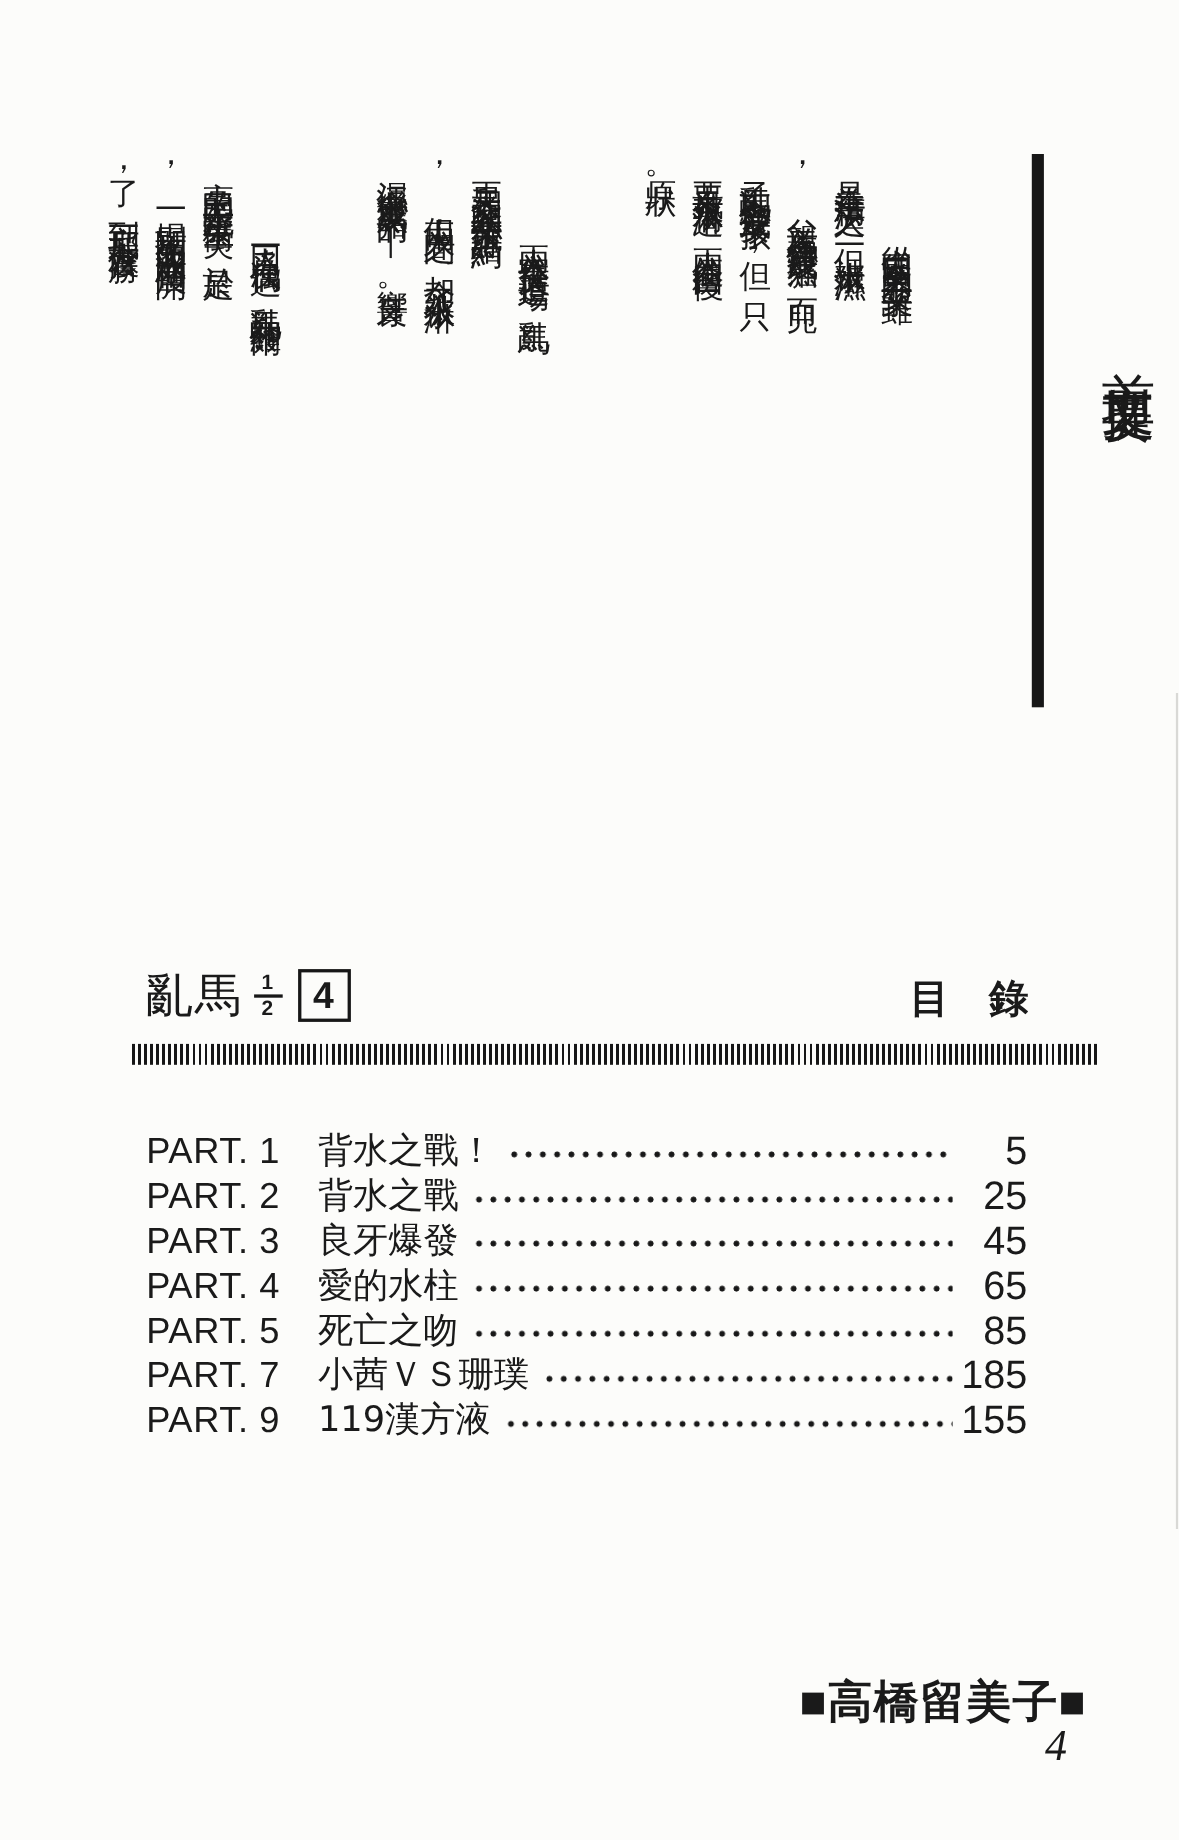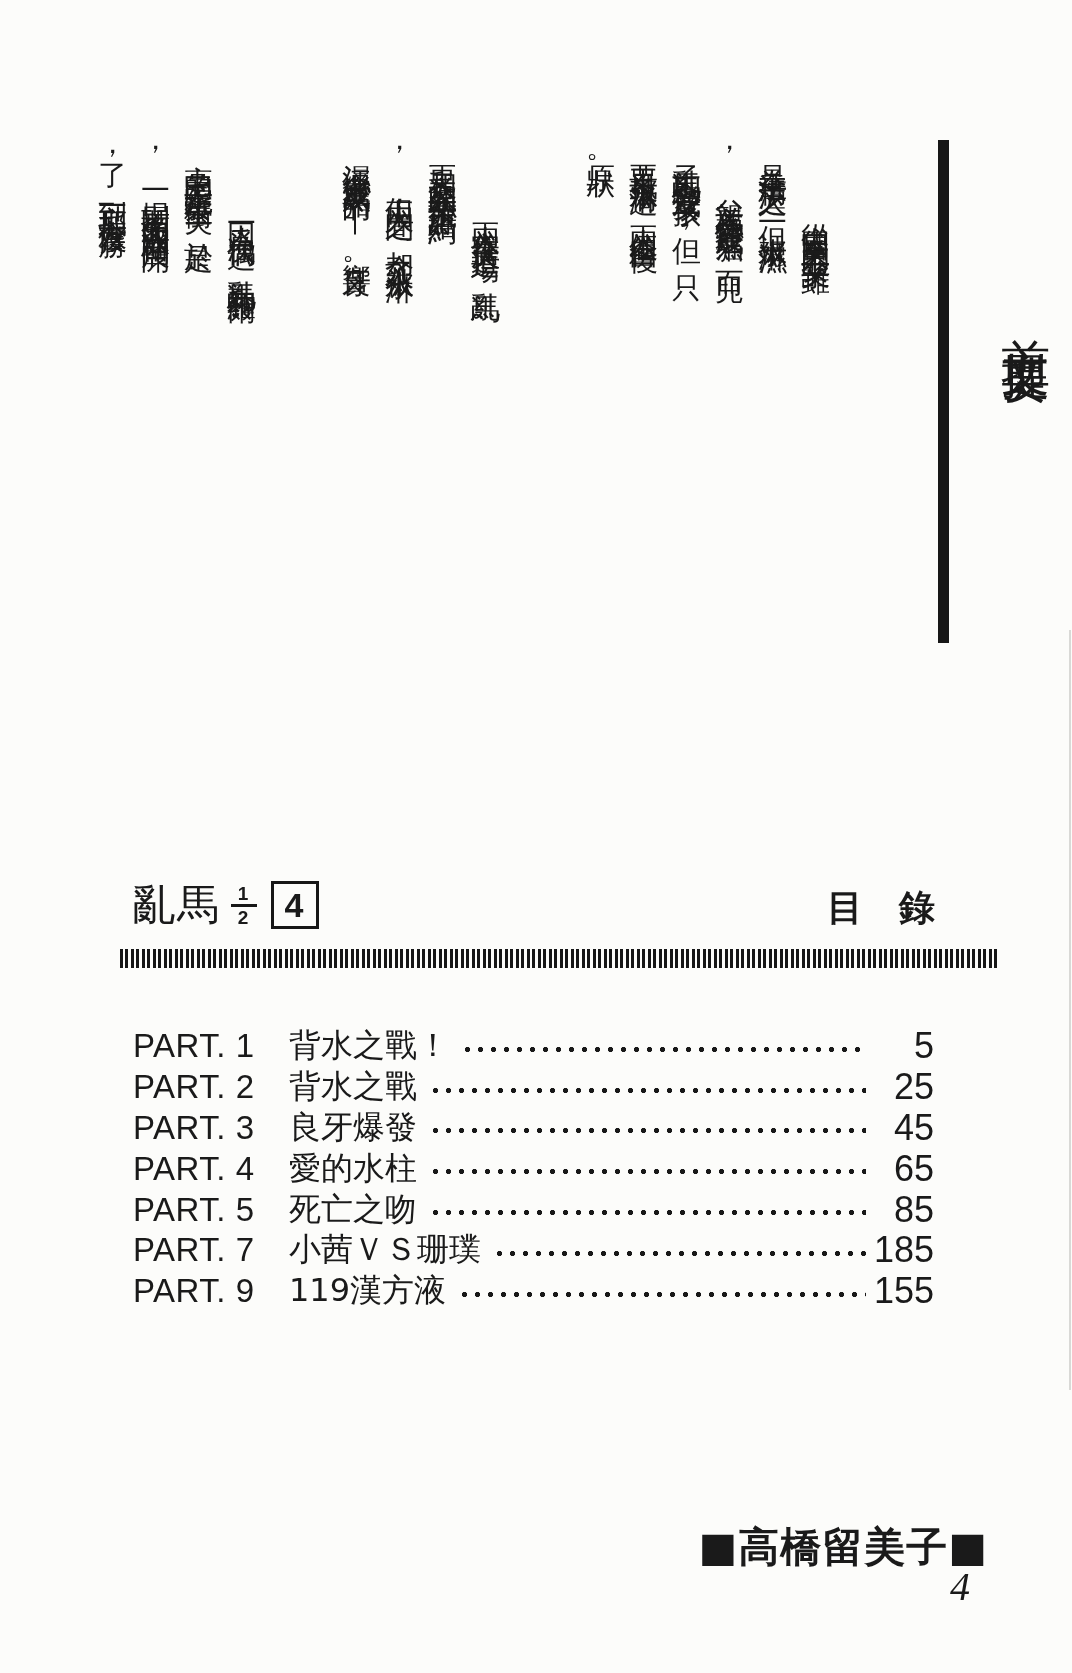--- a/index.html
+++ b/index.html
@@ -97,20 +97,21 @@
     flex:0 0 62px;text-align:right;
     font-family:"Liberation Sans", sans-serif;
     font-size:36px;letter-spacing:0;
   }
 
   
   .author-line{
     position:absolute;right:84px;top:1520px;
     font-size:41px;font-weight:700;letter-spacing:1px;
     white-space:pre;
+    font-family:Liberation Mono, monospace;
   }
   .folio{
     position:absolute;right:102px;top:1563px;
     font-family:"Liberation Serif", serif;font-style:italic;
     font-size:40px;
   }
 </style>
 </head>
 <body>
 

